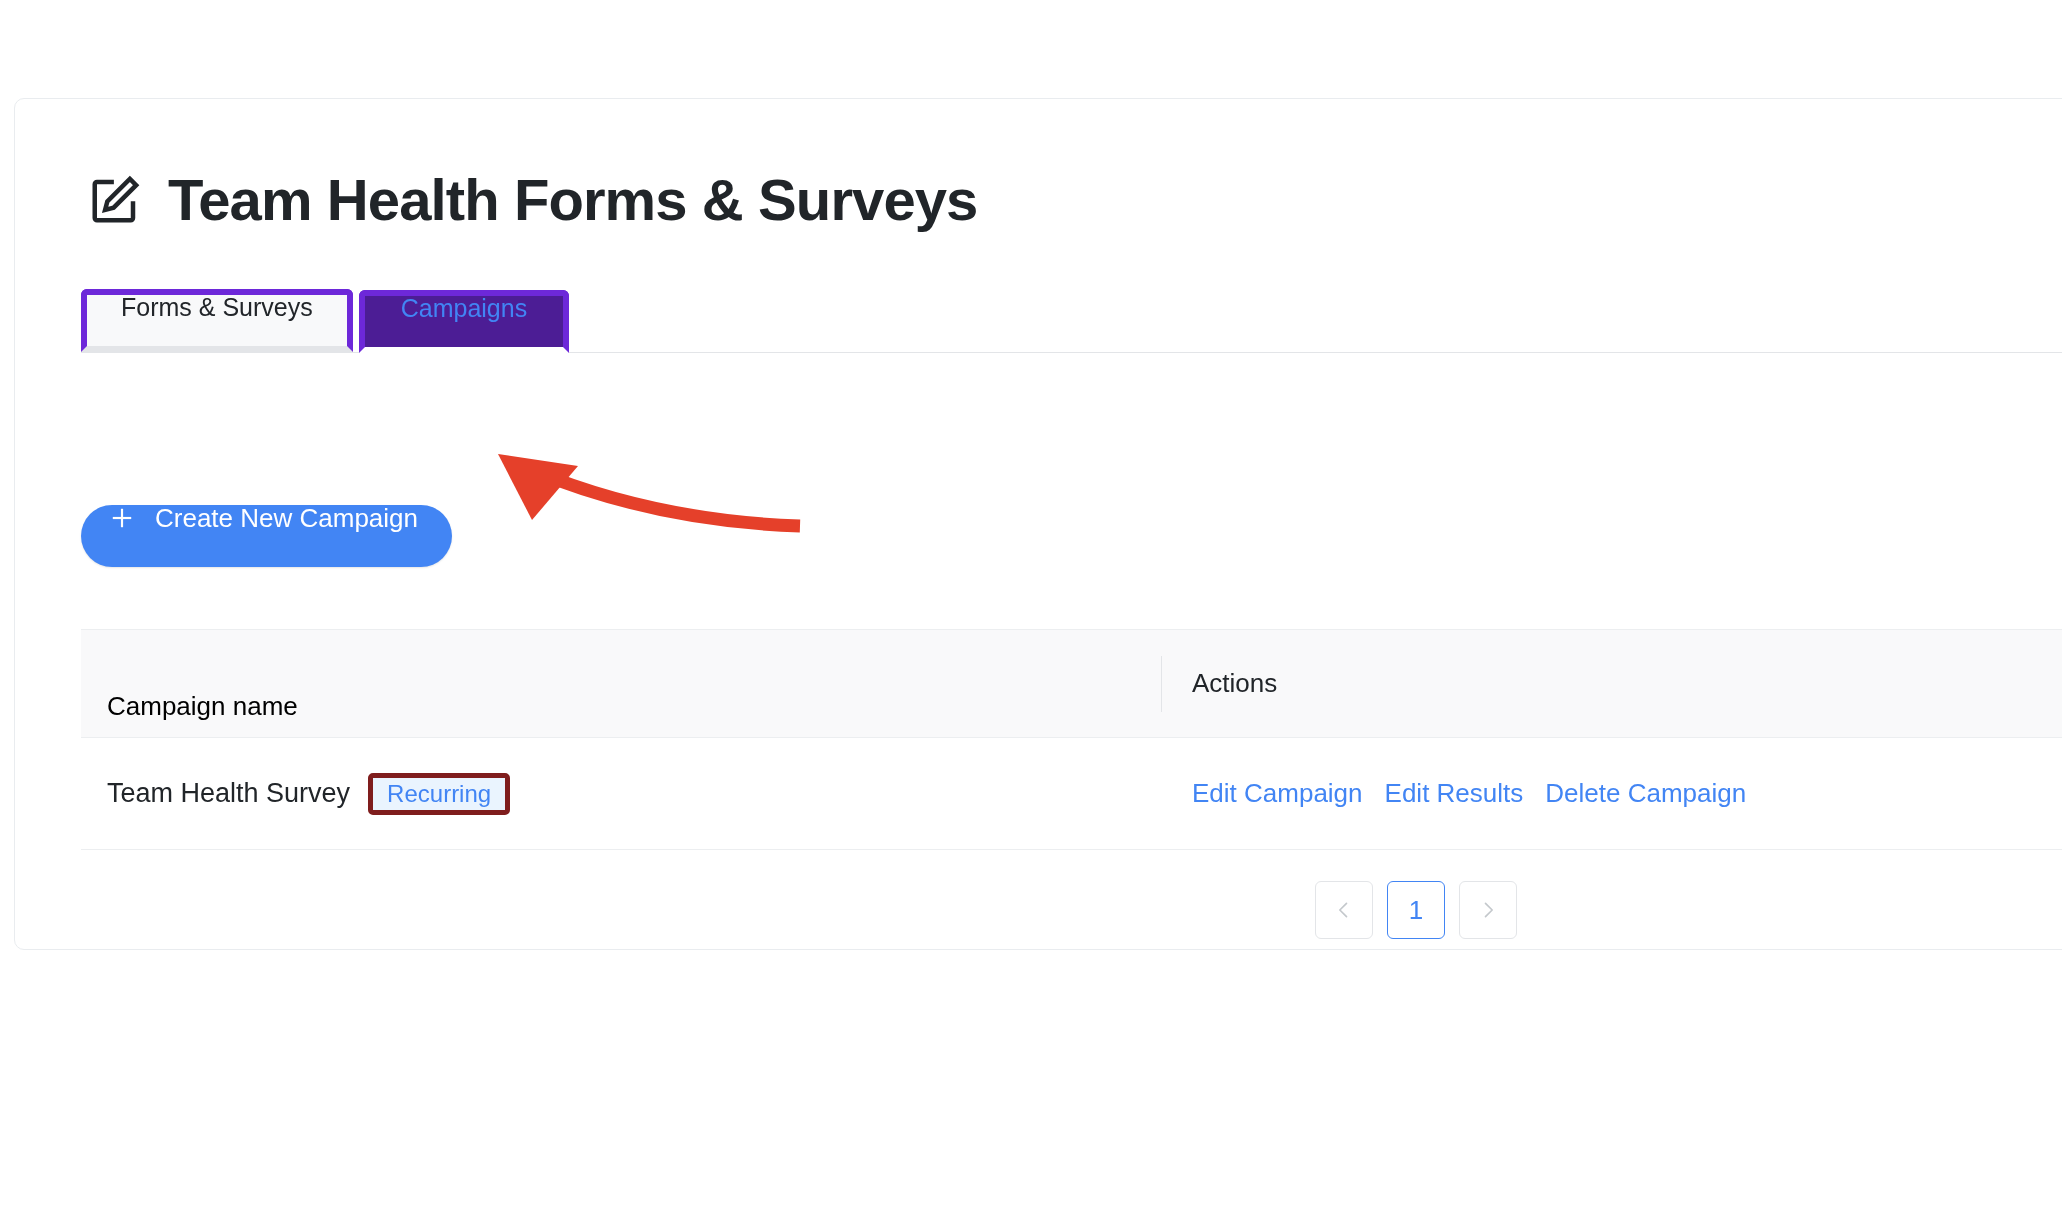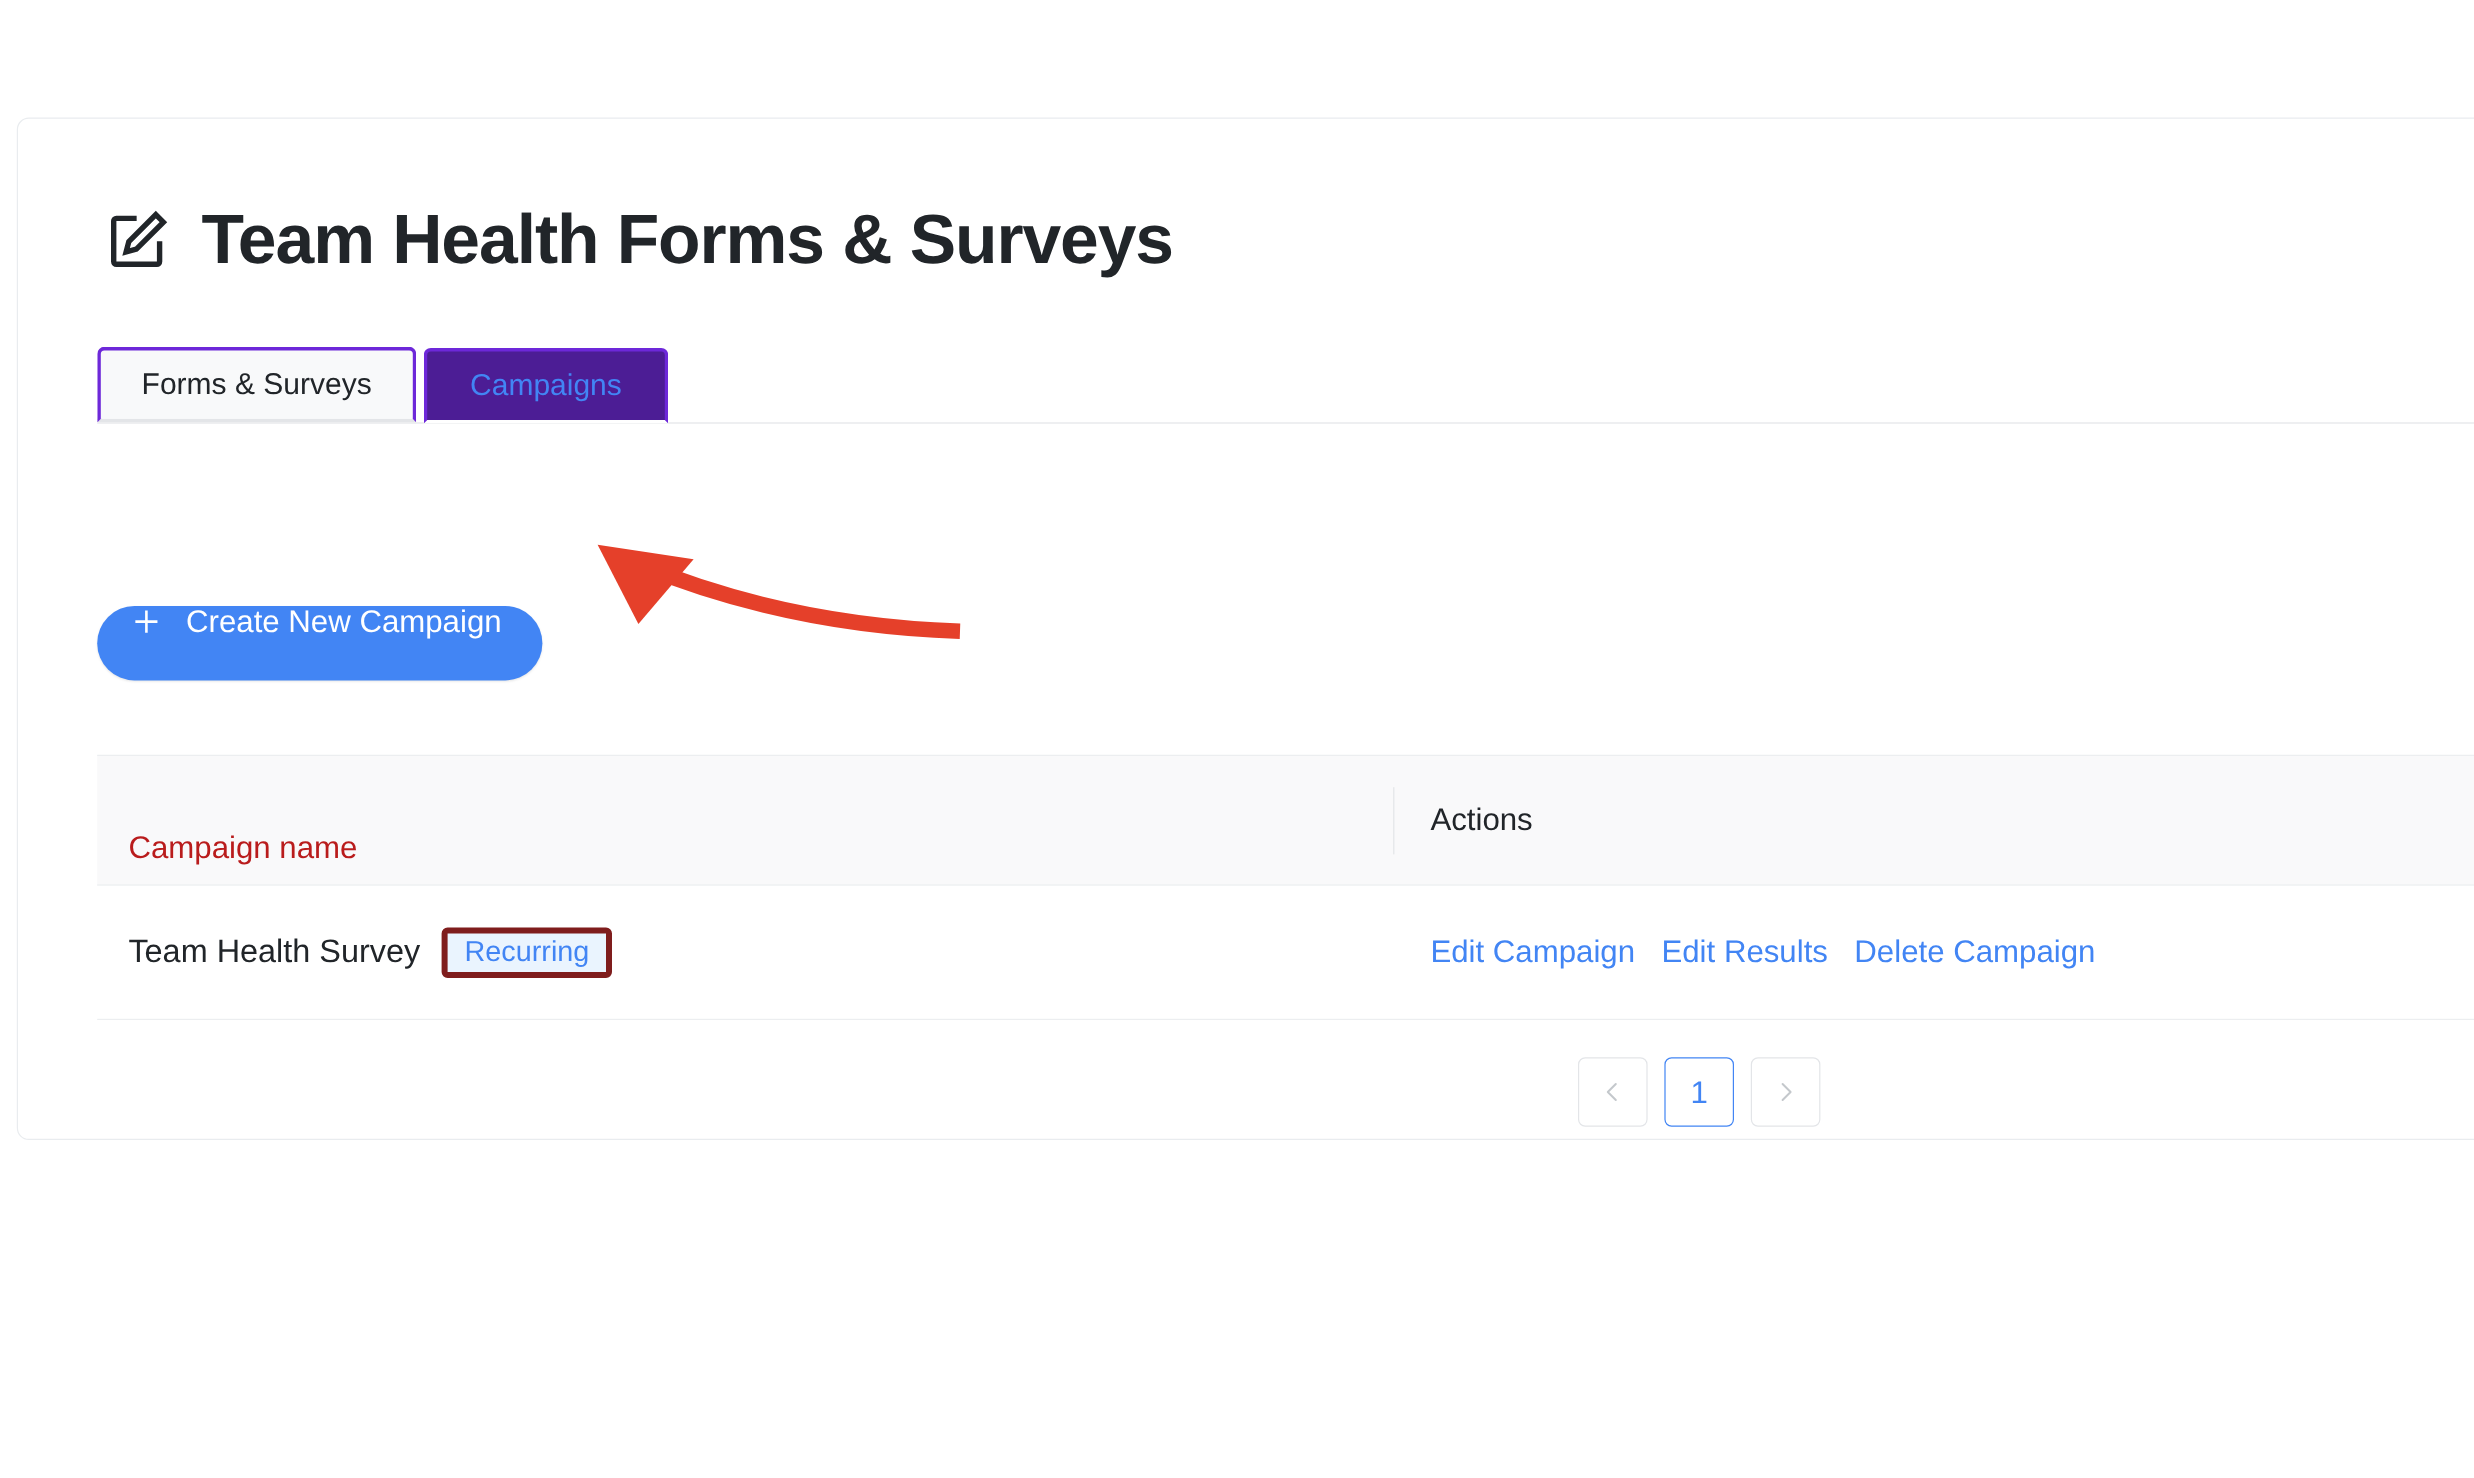--- a/index.html
+++ b/index.html
@@ -62,24 +62,24 @@
     height: 63px;
     border-bottom: 1px solid #e3e5e8;
     display: flex;
     align-items: flex-end;
   }
   .tab {
     box-sizing: border-box;
     height: 63px;
     padding: 0 34px;
     display: flex;
-    align-items: center;
+    align-items: flex-start;
     font-size: 25px;
     line-height: 1;
-    border: 3px solid #6d28d9;
+    border: 6px solid #6d28d9;
     border-radius: 6px 6px 0 0;
     cursor: pointer;
     position: relative;
   }
   .tab.inactive {
     background: #f8f9fa;
     color: #212529;
     border-bottom-color: #e3e5e8;
   }
   .tab.active {
@@ -132,21 +132,21 @@
     border-bottom: 1px solid #eceef0;
     display: flex;
     align-items: center;
     position: relative;
   }
   .col-name {
     width: 1080px;
     padding-left: 26px;
     box-sizing: border-box;
     font-size: 26px;
-    color: #b91c1c;
+    color: #000000;
     margin-top: 45px;
   }
   .col-divider {
     width: 1px;
     height: 56px;
     background: #e3e5e8;
     flex: 0 0 auto;
   }
   .col-actions {
     padding-left: 30px;

